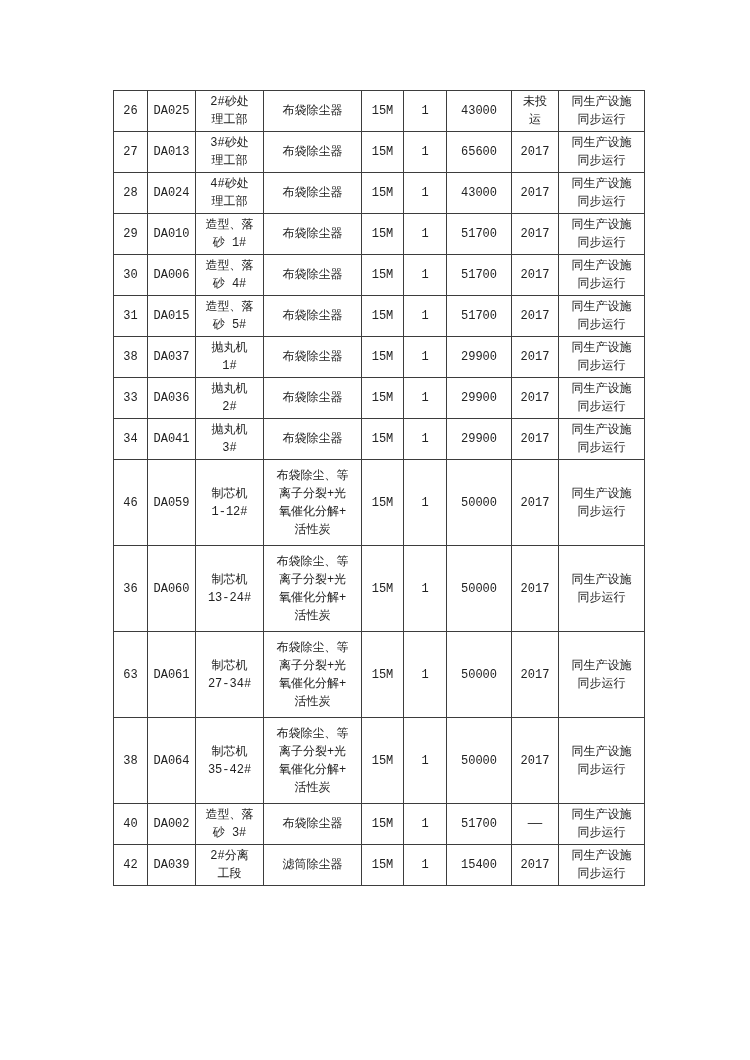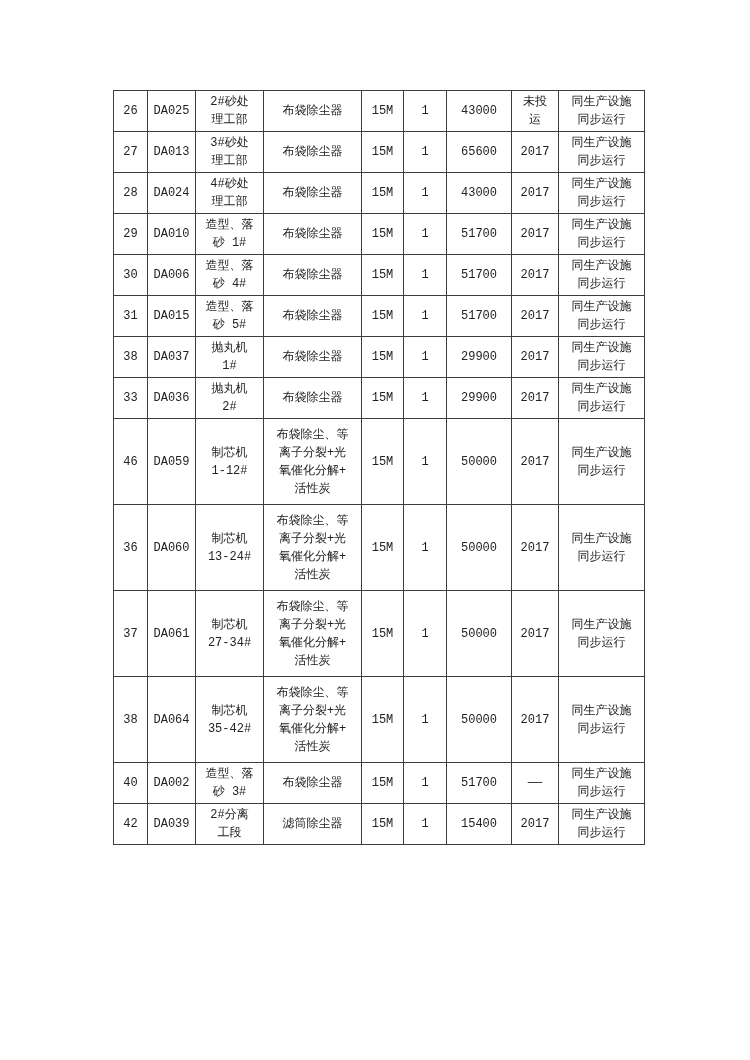--- a/index.html
+++ b/index.html
@@ -162,20 +162,33 @@
           <td>抛丸机
 2#</td>
           <td>布袋除尘器</td>
           <td>15M</td>
           <td>1</td>
           <td>29900</td>
           <td>2017</td>
           <td>同生产设施
 同步运行</td>
         </tr>
+        <tr class="short">
+          <td>34</td>
+          <td>DA041</td>
+          <td>抛丸机
+3#</td>
+          <td>布袋除尘器</td>
+          <td>15M</td>
+          <td>1</td>
+          <td>29900</td>
+          <td>2017</td>
+          <td>同生产设施
+同步运行</td>
+        </tr>
         <tr class="tall">
           <td>46</td>
           <td>DA059</td>
           <td>制芯机
 1-12#</td>
           <td>布袋除尘、等
 离子分裂+光
 氧催化分解+
 活性炭</td>
           <td>15M</td>
@@ -195,21 +208,21 @@
 氧催化分解+
 活性炭</td>
           <td>15M</td>
           <td>1</td>
           <td>50000</td>
           <td>2017</td>
           <td>同生产设施
 同步运行</td>
         </tr>
         <tr class="tall">
-          <td>37</td>
+          <td>63</td>
           <td>DA061</td>
           <td>制芯机
 27-34#</td>
           <td>布袋除尘、等
 离子分裂+光
 氧催化分解+
 活性炭</td>
           <td>15M</td>
           <td>1</td>
           <td>50000</td>

